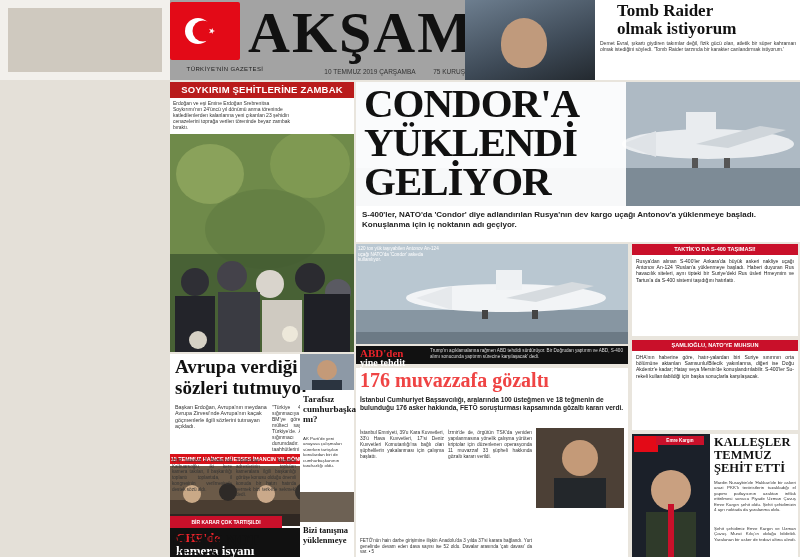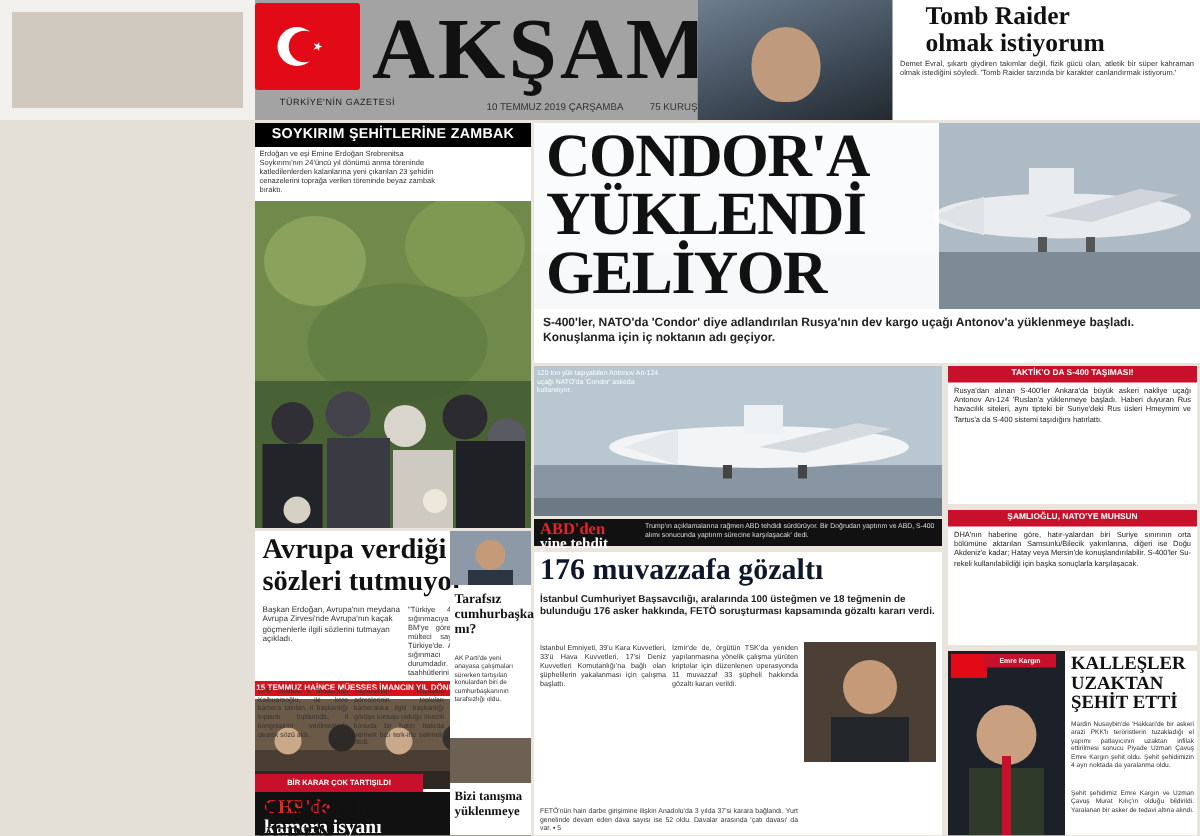--- a/index.html
+++ b/index.html
@@ -39,21 +39,21 @@
   .promo{position:absolute;left:465px;top:0;width:335px;height:80px;background:#ffffff;}
   .promo-photo{position:absolute;left:0;top:0;width:130px;height:80px;
      background:linear-gradient(160deg,#6d7e8f 0%,#3e4a57 60%,#23292f 100%);}
   .promo-photo .face{position:absolute;left:36px;top:18px;width:46px;height:50px;border-radius:50% 50% 45% 45%;background:#c09a7c;}
   .promo-head{position:absolute;left:135px;top:2px;width:198px;
     font-family:"Liberation Serif",serif;font-weight:bold;font-size:17px;line-height:18px;color:#111;margin-left:17px;}
   .promo-body{position:absolute;left:135px;top:40px;width:196px;font-size:5px;line-height:6.2px;color:#333;text-align:justify;}
 
   
   .leftbox{position:absolute;left:170px;top:82px;width:184px;height:270px;background:#ffffff;}
-  .lb-title{position:absolute;left:0;top:0;width:184px;height:16px;background:#000000;color:#fff;
+  .lb-title{position:absolute;left:0;top:0;width:184px;height:16px;background:#b91c1c;color:#fff;
     font-weight:bold;font-size:9.5px;line-height:16px;text-align:center;letter-spacing:.2px;}
   .lb-sub{position:absolute;left:3px;top:18px;width:120px;font-size:5px;line-height:6px;color:#333;}
   .lb-photo{position:absolute;left:0;top:52px;width:184px;height:218px;
     background:linear-gradient(180deg,#8fa45c 0%,#6d8447 35%,#4e6536 70%,#3b4f2a 100%);overflow:hidden;}
 
   
   .mainbox{position:absolute;left:356px;top:82px;width:444px;height:160px;background:#ffffff;padding-left:36px;}
   .main-photo{position:absolute;left:0;top:0;width:444px;height:124px;
     background:linear-gradient(180deg,#b9c6cf 0%,#93a3b0 45%,#6f8190 100%);overflow:hidden;}
   .main-head{position:absolute;left:8px;top:2px;width:360px;
@@ -85,21 +85,21 @@
   .abd-body{position:absolute;left:430px;top:348px;width:196px;font-size:4.6px;line-height:5.6px;color:#ddd;}
 
   
   .rbox{position:absolute;left:632px;width:166px;background:#ffffff;}
   .rbox .rtitle{height:11px;background:#c9102a;color:#fff;font-size:5.6px;font-weight:bold;line-height:11px;text-align:center;}
   .rbox .rbody{padding:3px 4px;font-size:5px;line-height:6.2px;color:#222;text-align:justify;}
 
   
   .muv{position:absolute;left:356px;top:368px;width:272px;height:189px;background:#ffffff;}
   .muv-head{position:absolute;left:4px;top:2px;width:264px;
-    font-family:"Liberation Serif",serif;font-weight:bold;font-size:20px;line-height:21px;color:#0f172a;}
+    font-family:"Liberation Serif",serif;font-weight:bold;font-size:20px;line-height:21px;color:#ef4444;}
   .muv-deck{position:absolute;left:4px;top:28px;width:264px;font-size:6.6px;line-height:8px;color:#222;font-weight:bold;}
   .muv-c1{position:absolute;left:4px;top:62px;width:84px;font-size:4.8px;line-height:5.9px;color:#333;text-align:justify;}
   .muv-c2{position:absolute;left:92px;top:62px;width:84px;font-size:4.8px;line-height:5.9px;color:#333;text-align:justify;}
   .muv-photo{position:absolute;left:180px;top:60px;width:88px;height:80px;
      background:linear-gradient(180deg,#5d4b3e 0%,#2f2822 100%);}
   .muv-sub{position:absolute;left:4px;top:146px;width:172px;
     font-family:"Liberation Serif",serif;font-weight:bold;font-size:11px;line-height:12px;color:#111;}
   .muv-subbody{position:absolute;left:4px;top:170px;width:172px;font-size:4.6px;line-height:5.6px;color:#333;text-align:justify;}
 
   
@@ -311,20 +311,20 @@
         <rect width="78" height="123" fill="#1b2029"></rect>
         <circle cx="39" cy="56" r="20" fill="#c9a080"></circle>
         <rect x="14" y="78" width="50" height="45" fill="#2f3a2a"></rect>
         <rect x="36" y="70" width="6" height="53" fill="#c9102a"></rect>
       </svg>
       <div class="kall-flag"></div>
       <div class="kall-name">Emre Kargın</div>
     </div>
     <div class="kall-head">
       <div>KALLEŞLER</div>
-      <div>UZAKTAN</div>
+      <div>TEMMUZ</div>
       <div>ŞEHİT ETTİ</div>
     </div>
     <div class="kall-body">Mardin Nusaybin'de 'Hakkari'de bir askeri arazi PKK'lı teröristlerin tuzakladığı el yapımı patlayıcının uzaktan infilak ettirilmesi sonucu Piyade Uzman Çavuş Emre Kargın şehit oldu. Şehit şehidimizin 4 ayrı noktada da yaralanma oldu.</div>
     <div class="kall-body" style="top:92px;">Şehit şehidimiz Emre Kargın ve Uzman Çavuş Murat Kılıç'ın olduğu bildirildi. Yaralanan bir asker de tedavi altına alındı.</div>
   </div>
 
 </div>
 
 </body></html>

